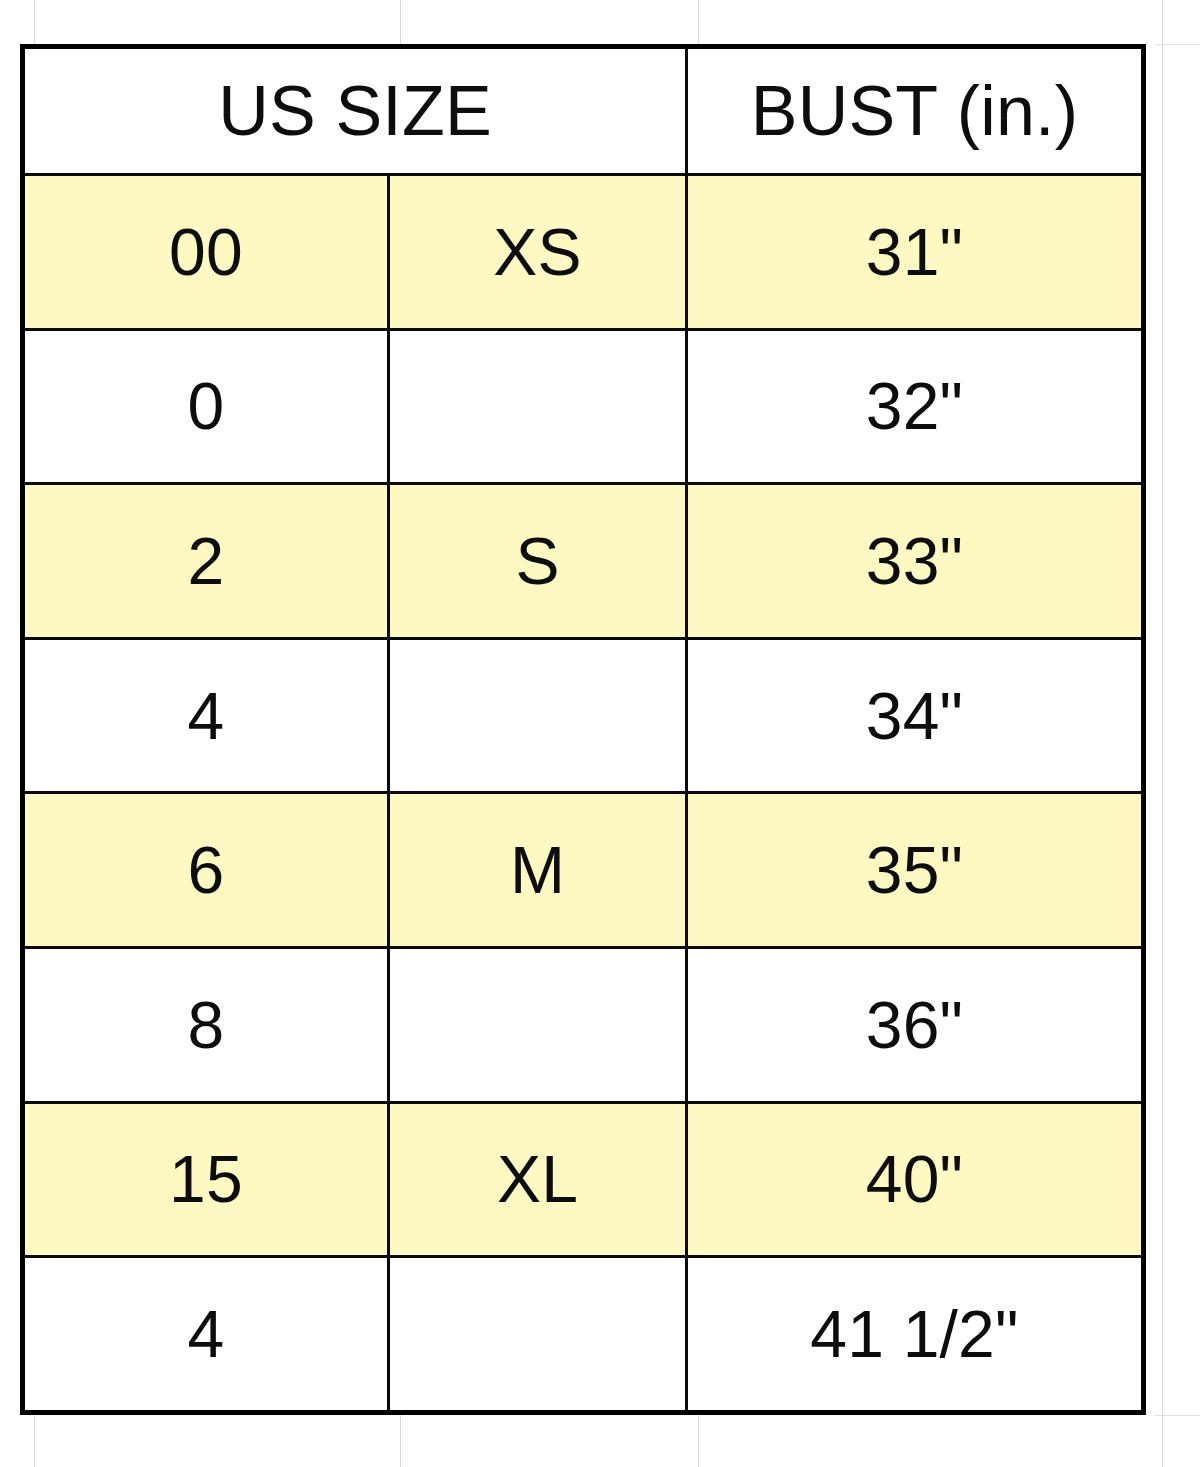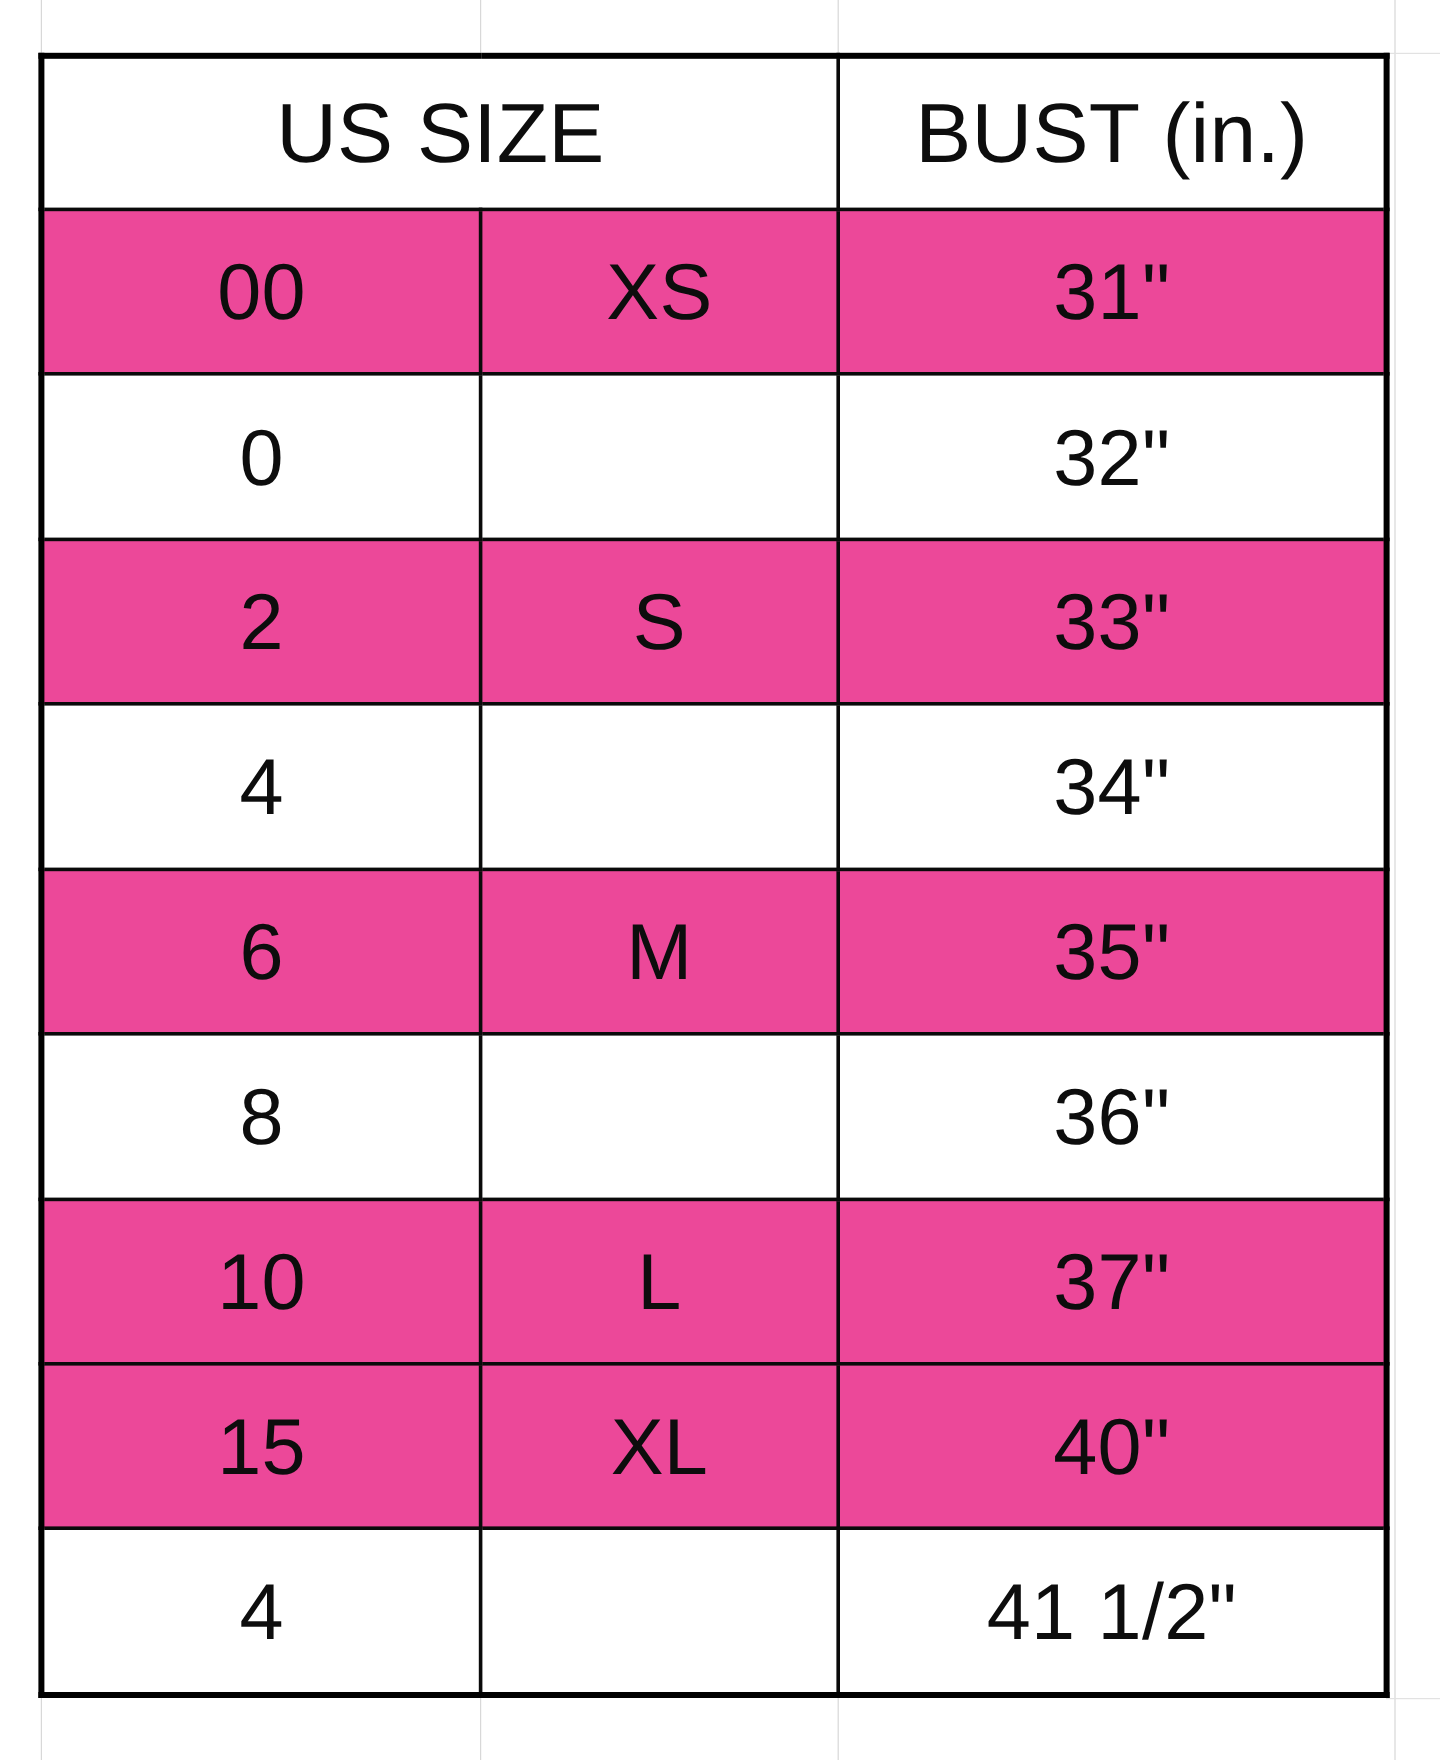--- a/index.html
+++ b/index.html
@@ -22,21 +22,21 @@
     background: #d8d8d8;
   }
   .gridline-h {
     position: absolute;
     height: 1px;
     background: #e2e2e2;
   }
 
   #size-chart-table {
     position: absolute;
-    left: 32px;
+    left: 20px;
     top: 44px;
     width: 1121px;
     height: 1371px;
     border-collapse: collapse;
     table-layout: fixed;
     background: #ffffff;
     border: 5px solid #000000;
     box-sizing: border-box;
   }
 
@@ -66,21 +66,21 @@
   .header-row th.header-bust { border-right: none; }
 
   .data-row td {
     height: 122px;
     font-size: 66px;
     line-height: 1;
     font-stretch: condensed;
   }
   .data-row td.cell-us-number { border-left: none; }
   .data-row td.cell-bust { border-right: none; }
-  .data-row.is-shaded td { background: #ec4899; }
+  .data-row.is-shaded td { background: #fef9c3; }
   .data-row.is-plain  td { background: #ffffff; }
   .data-row:last-child td { border-bottom: none; }
 
   .cell-empty { font-size: 0; }
 </style>
 </head>
 <body>
 
 <div class="gridline-v" style="left:34px;  top:0;    height:44px;"></div>
 <div class="gridline-v" style="left:400px; top:0;    height:44px;"></div>
@@ -129,25 +129,20 @@
         <td class="cell-us-number">6</td>
         <td class="cell-letter">M</td>
         <td class="cell-bust">35"</td>
       </tr>
       <tr class="data-row is-plain">
         <td class="cell-us-number">8</td>
         <td class="cell-letter cell-empty"></td>
         <td class="cell-bust">36"</td>
       </tr>
       <tr class="data-row is-shaded">
-        <td class="cell-us-number">10</td>
-        <td class="cell-letter">L</td>
-        <td class="cell-bust">37"</td>
-      </tr>
-      <tr class="data-row is-shaded">
         <td class="cell-us-number">15</td>
         <td class="cell-letter">XL</td>
         <td class="cell-bust">40"</td>
       </tr>
       <tr class="data-row is-plain">
         <td class="cell-us-number">4</td>
         <td class="cell-letter cell-empty"></td>
         <td class="cell-bust">41 1/2"</td>
       </tr>
     </tbody>

